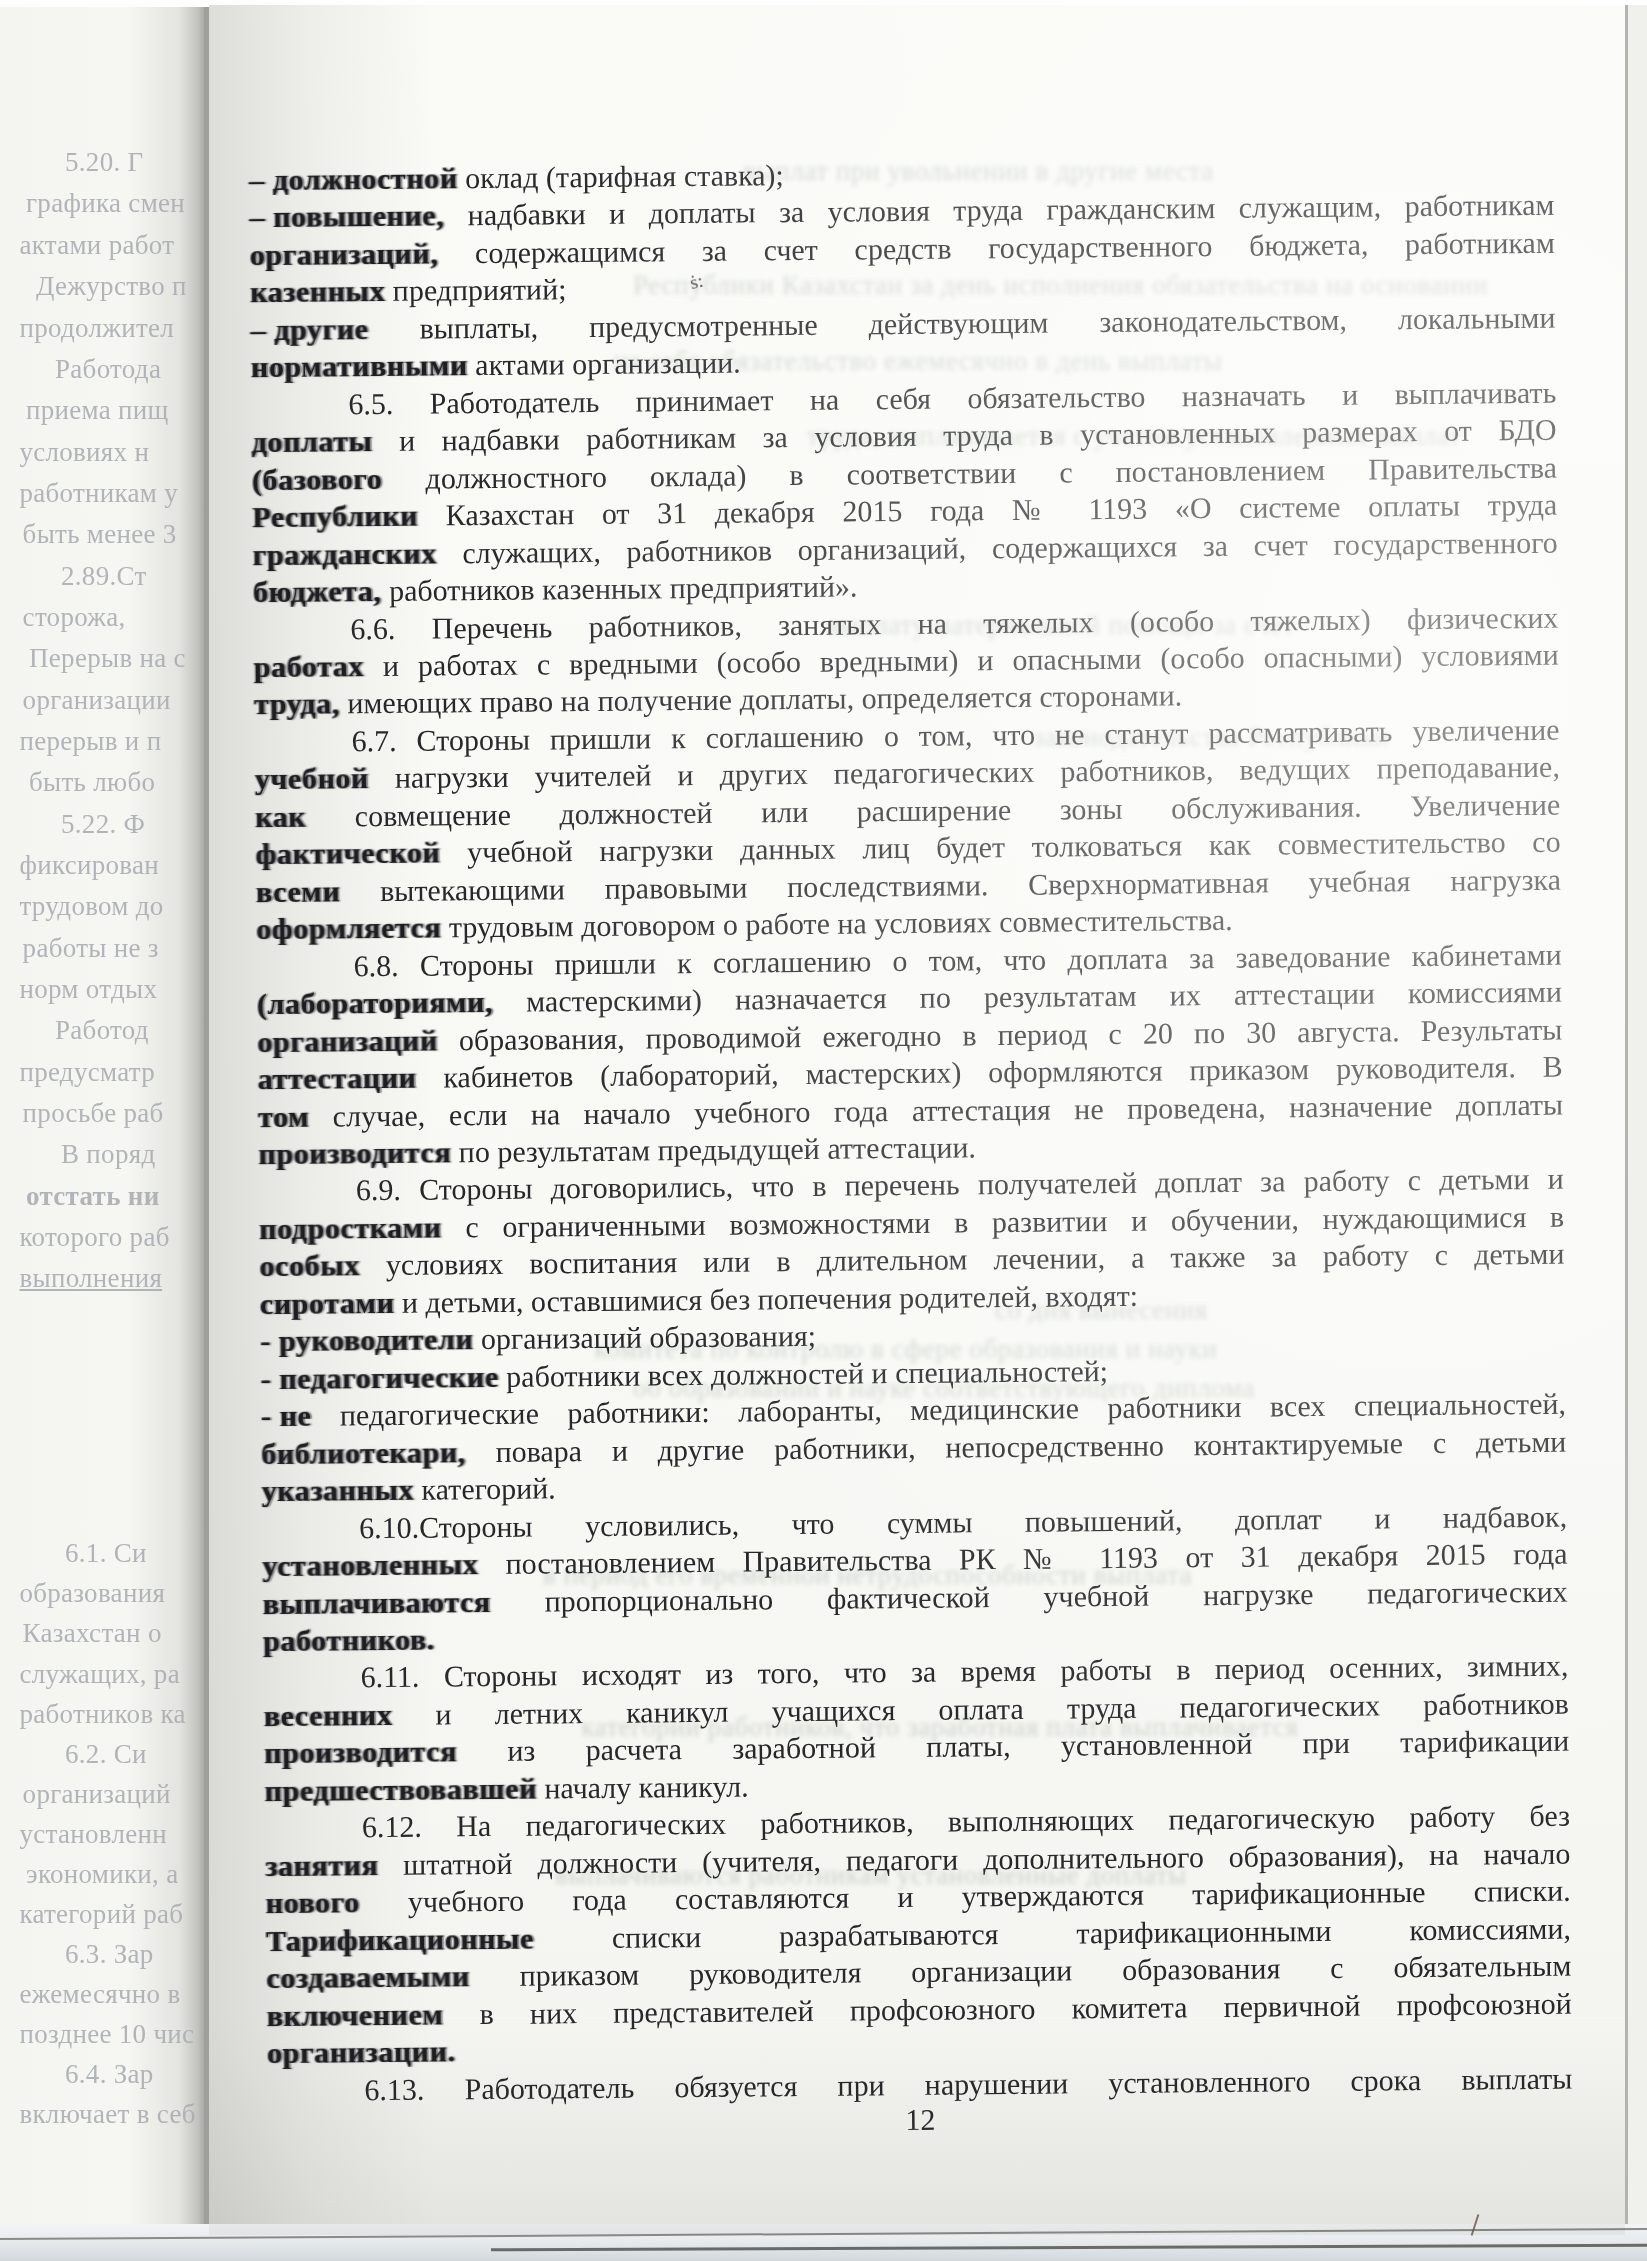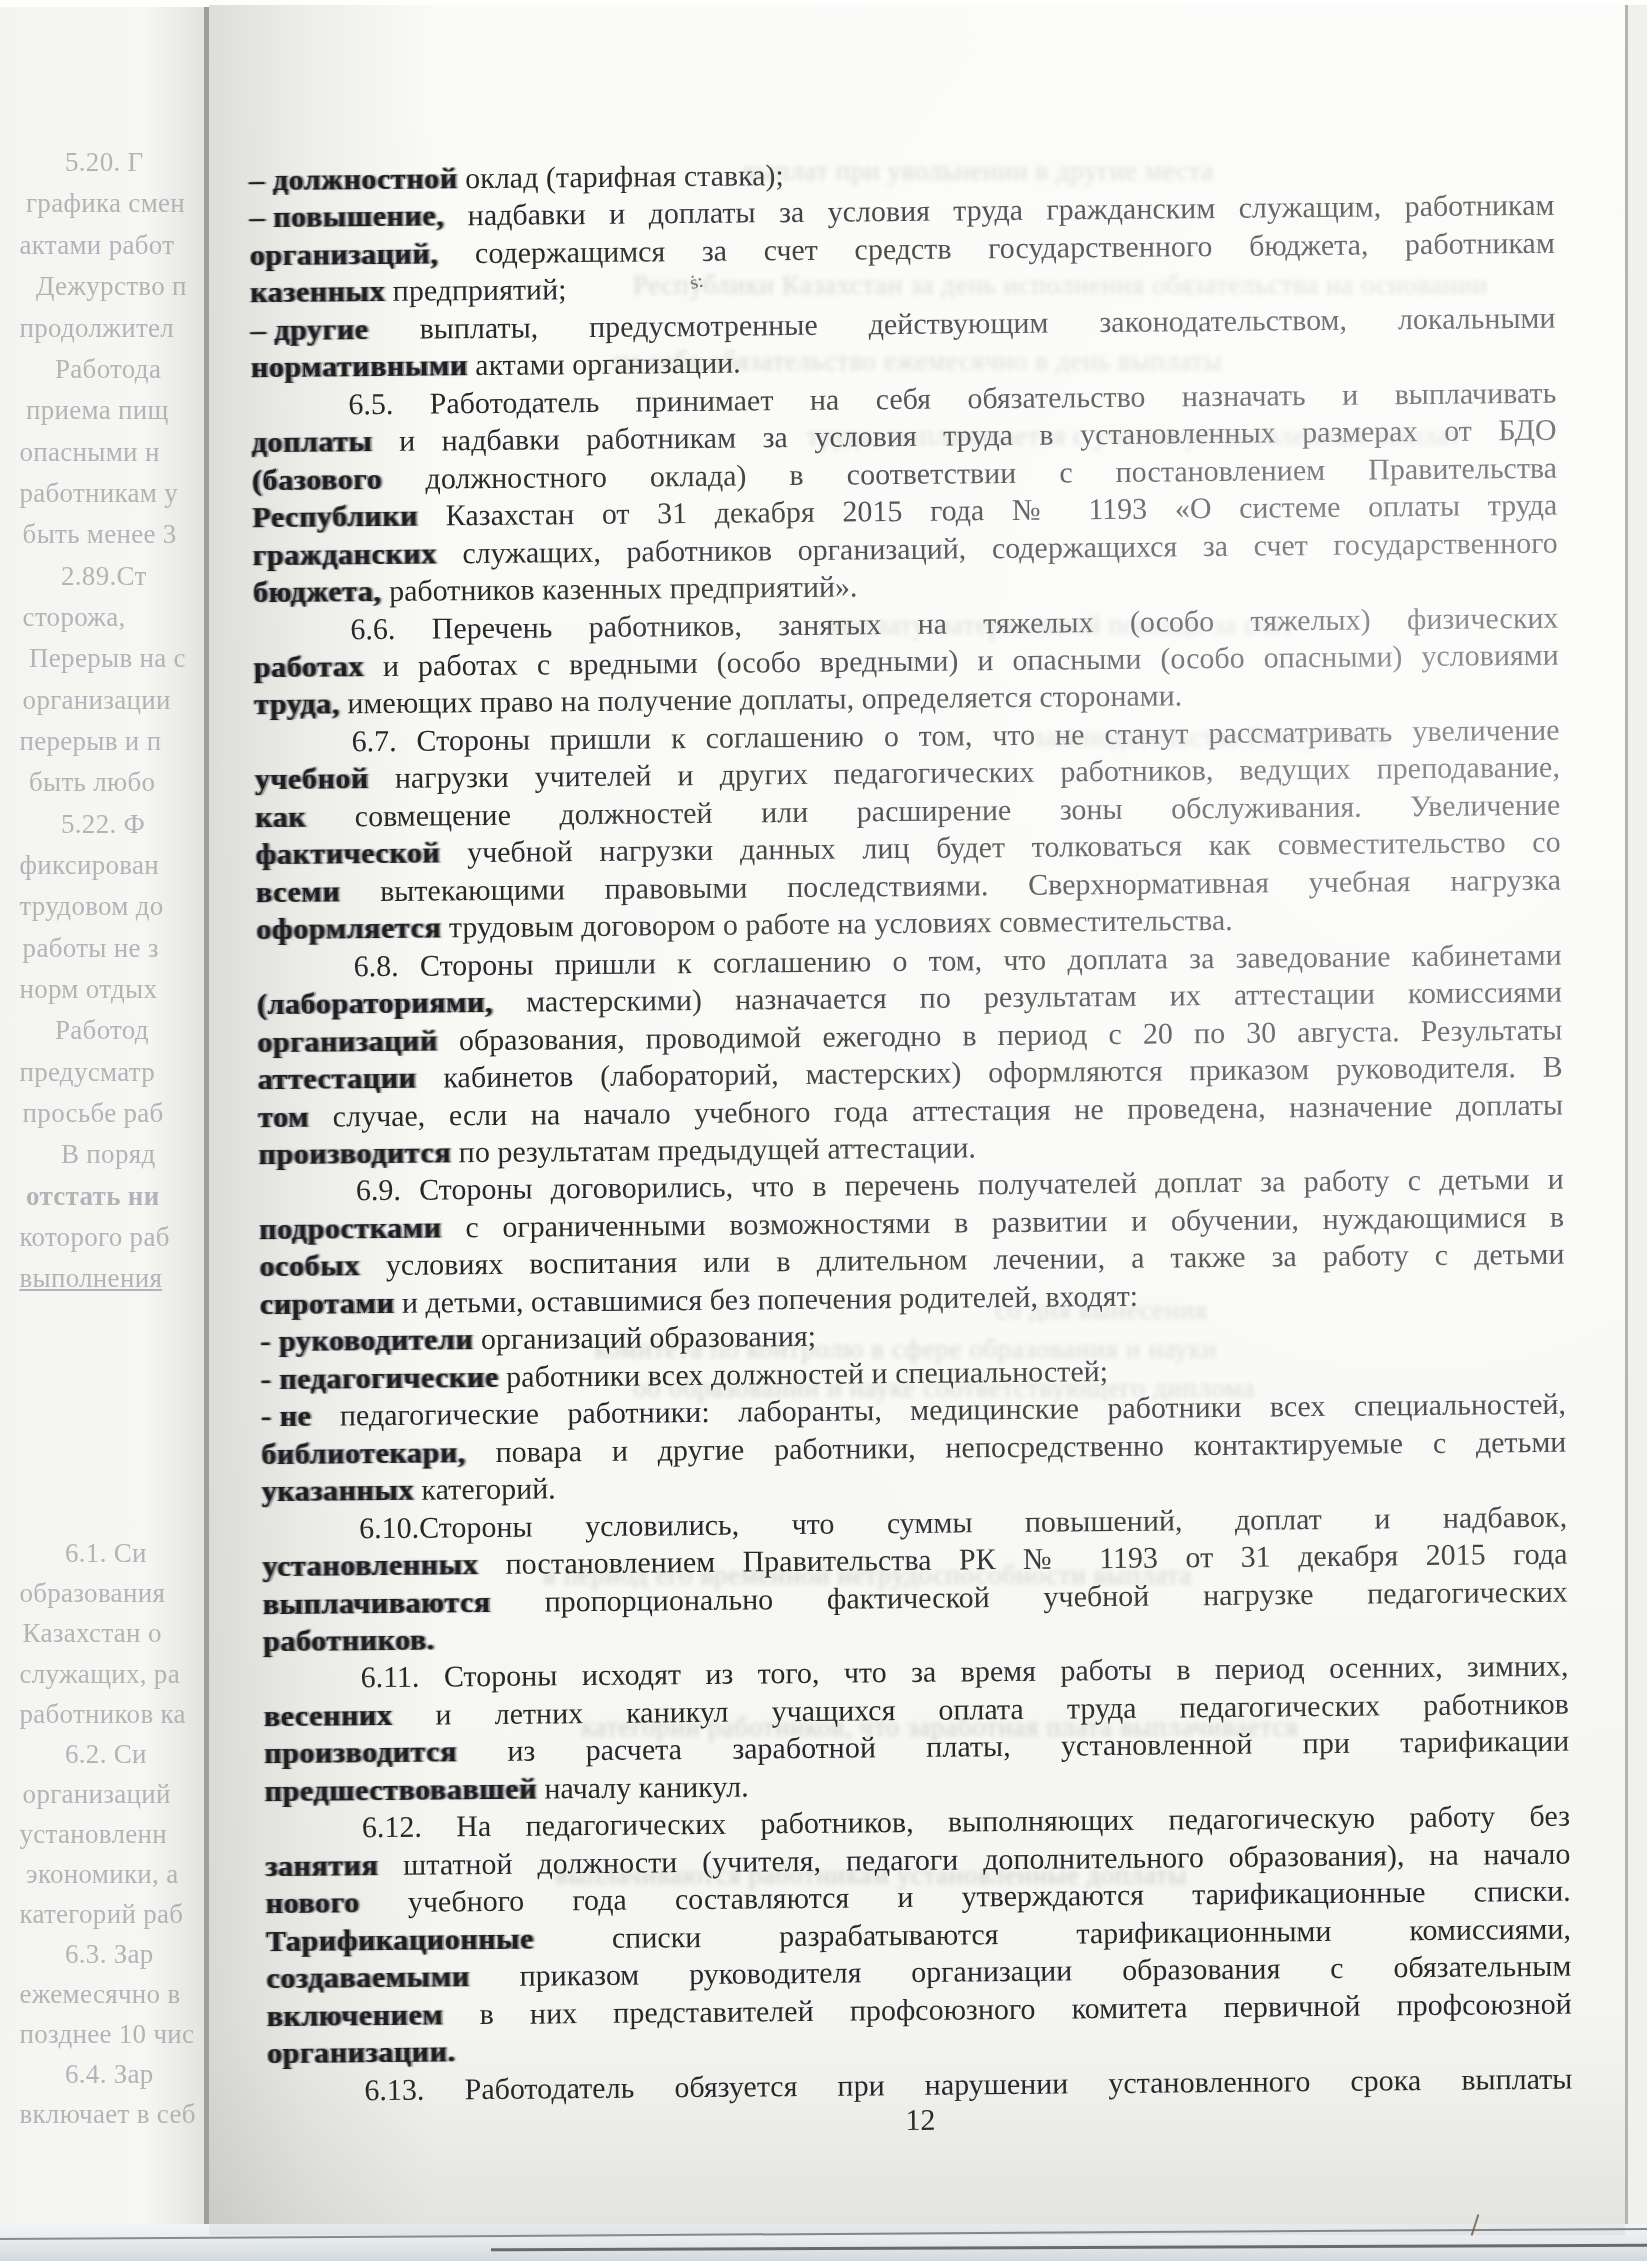--- a/index.html
+++ b/index.html
@@ -8,21 +8,20 @@
     background:#eef1f3;
     font-family:"Liberation Serif","DejaVu Serif",serif;
   }
   
   .top-strip{position:absolute;left:0;top:0;width:1647px;height:7.8px;background:#fefefe;}
   
   .left-page{
     position:absolute;left:0;top:6.5px;width:204px;height:2227px;
     background:linear-gradient(90deg,#f4f4f1 0%,#f6f6f3 62%,#e3e3df 88%,#c2c2be 97%,#a9a9a5 100%);
     overflow:hidden;
-    padding-left:28px;
   }
   .left-frag{
     position:absolute;font-size:27px;color:#aaadb2;white-space:nowrap;
     filter:blur(0.6px);opacity:.9;letter-spacing:0.3px;
   }
   
   .fold-line{position:absolute;left:204px;top:6.5px;width:4.5px;height:2227px;background:#9e9e9a;}
   
   .main-page{
     position:absolute;left:209px;top:5.2px;width:1416px;height:2230px;
@@ -83,21 +82,21 @@
 
 <div class="top-strip"></div>
 <div class="left-page" id="leftPage">
     <span class="left-frag" style="left: 65px; top: 140px;">5.20. Г</span>
     <span class="left-frag" style="left: 26px; top: 181px;">графика смен</span>
     <span class="left-frag" style="left: 19.4px; top: 223px;">актами работ</span>
     <span class="left-frag" style="left: 36px; top: 264px;">Дежурство п</span>
     <span class="left-frag" style="left: 19.4px; top: 306px;">продолжител</span>
     <span class="left-frag" style="left: 55px; top: 347px;">Работода</span>
     <span class="left-frag" style="left: 26px; top: 388px;">приема пищ</span>
-    <span class="left-frag" style="left: 19.4px; top: 430px;">опасными н</span>
+    <span class="left-frag" style="left: 19.4px; top: 430px;">условиях н</span>
     <span class="left-frag" style="left: 19.4px; top: 471px;">работникам у</span>
     <span class="left-frag" style="left: 22.6px; top: 512px;">быть менее 3</span>
     <span class="left-frag" style="left: 61px; top: 554px;">2.89.Ст</span>
     <span class="left-frag" style="left: 22.6px; top: 595px; text-align: center;">сторожа,</span>
     <span class="left-frag" style="left: 29px; top: 636px;">Перерыв на с</span>
     <span class="left-frag" style="left: 22.6px; top: 678px;">организации</span>
     <span class="left-frag" style="left: 19.4px; top: 719px;">перерыв и п</span>
     <span class="left-frag" style="left: 29px; top: 760px;">быть любо</span>
     <span class="left-frag" style="left: 61px; top: 802px;">5.22. Ф</span>
     <span class="left-frag" style="left: 19.4px; top: 843px;">фиксирован</span>

